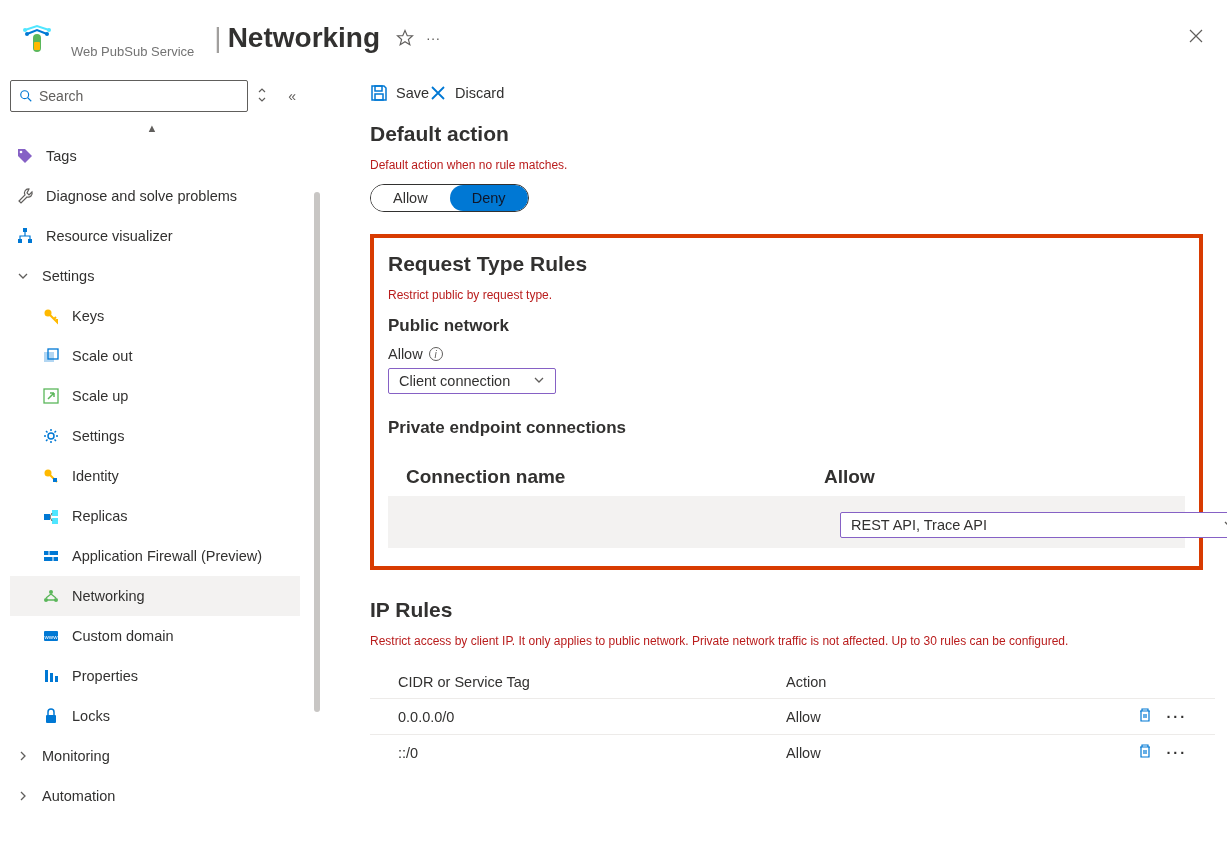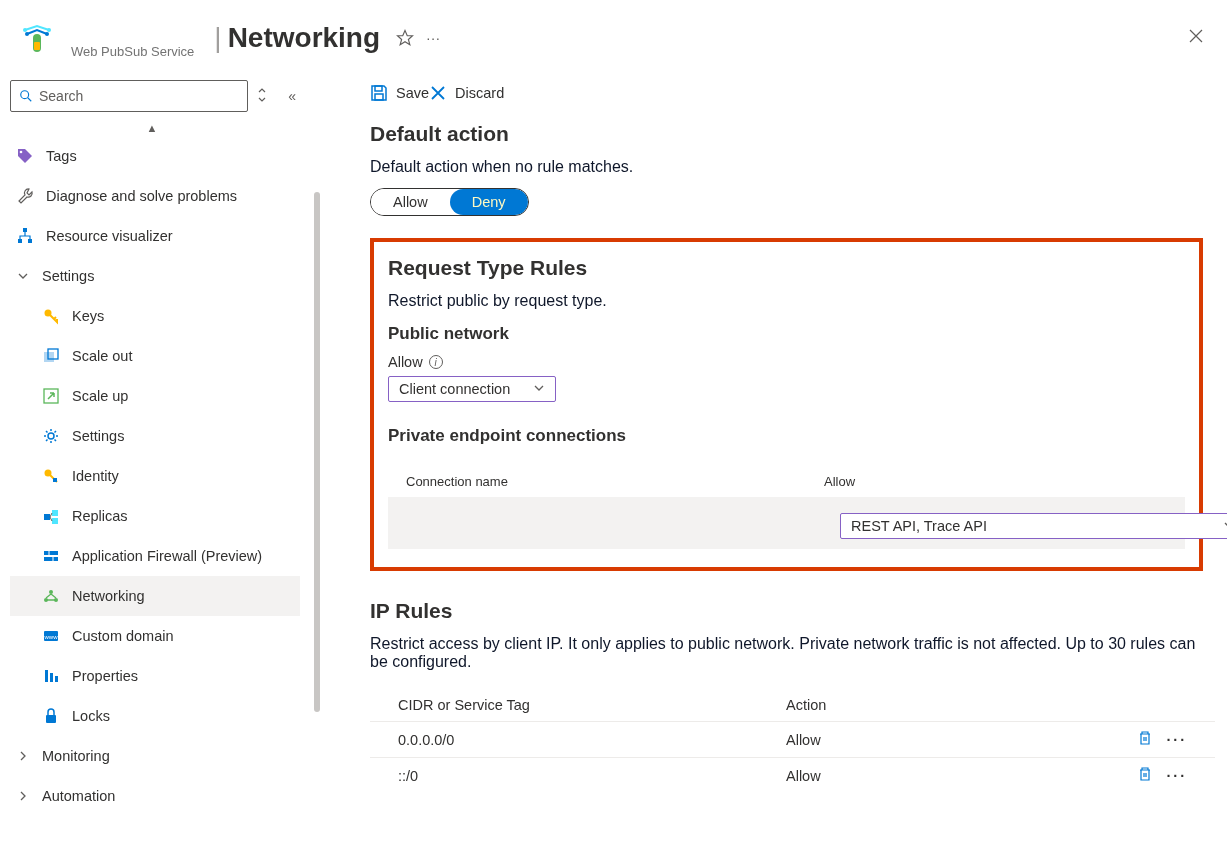--- a/index.html
+++ b/index.html
@@ -34,38 +34,38 @@
   .chevron-slot { width: 14px; display: inline-flex; align-items: center; justify-content: center; color: #605e5c; font-size: 12px;}
   .sidebar-scrollbar { position: absolute; right: 0; top: 120px; width: 6px; height: 520px; background: #c8c6c4; border-radius: 3px; }
 
   .content { flex: 1; overflow: hidden; padding: 0 0 0 14px; }
   .command-bar { display: flex; align-items: center; padding: 12px 0 14px 36px; }
   .cmd-btn { display: inline-flex; align-items: center; gap: 8px; font-size: 14.5px; color: #323130; cursor: pointer; }
   .cmd-btn svg { width: 18px; height: 18px; color: #0078d4; }
 
   .content-body { padding: 6px 12px 0 36px; }
   .section-title { font-size: 21px; font-weight: 600; margin-bottom: 12px; color: #323130; }
-  .section-desc { font-size: 16px; color: #0f172a; margin-bottom: 12px; }
+  .section-desc { font-size: 12px; color: #b91c1c; margin-bottom: 12px; }
 
   .toggle-group { display: inline-flex; border: 1px solid #323130; border-radius: 16px; overflow: hidden; height: 28px; }
   .toggle-opt { padding: 0 22px; display: flex; align-items: center; font-size: 14.5px; cursor: pointer; background: #fff; }
-  .toggle-opt.selected { background: #0078d4; color: #fef9c3; border-radius: 16px; }
+  .toggle-opt.selected { background: #0078d4; color: #0f172a; border-radius: 16px; }
 
   .highlight-box { border: 4px solid #d83b01; padding: 14px 14px 18px 14px; margin-top: 22px; margin-right: 12px; }
   .sub-heading { font-size: 17px; font-weight: 600; margin-top: 14px; margin-bottom: 4px; }
   .allow-row { display: flex; align-items: center; gap: 6px; font-size: 14.5px; margin-top: 10px; }
   .info-icon { width: 14px; height: 14px; border: 1px solid #605e5c; border-radius: 50%; display: inline-flex; align-items: center; justify-content: center; font-size: 10px; font-style: italic; color: #605e5c; }
 
   .dropdown { display: inline-flex; align-items: center; justify-content: space-between; border: 1px solid #8a8886; border-radius: 2px; padding: 4px 10px; font-size: 14.5px; min-width: 168px; cursor: pointer; margin-top: 6px; background:#fff;}
   .dropdown.purple { border-color: #8661c5; }
   .dropdown.wide { width: 406px; }
   .chev { font-size: 12px; color: #605e5c; }
 
   .conn-table { margin-top: 20px; }
-  .conn-header { display: flex; padding: 8px 18px; font-weight: 400; font-size: 13px; }
+  .conn-header { display: flex; padding: 8px 18px; font-weight: 700; font-size: 19px; }
   .col-name { flex: 0 0 418px; }
   .col-allow { flex: 1; }
   .conn-row { display: flex; align-items: center; padding: 10px 34px; background: #f3f2f1; }
 
   .ip-section { margin-top: 28px; }
   .ip-table { margin-top: 18px; }
   .ip-header { display: flex; padding: 8px 28px; font-weight: 400; font-size: 14.5px; }
   .ip-col1 { flex: 0 0 388px; }
   .ip-col2 { flex: 1; }
   .ip-row { display: flex; align-items: center; padding: 8px 28px; border-top: 1px solid #edebe9; font-size: 14.5px; }

